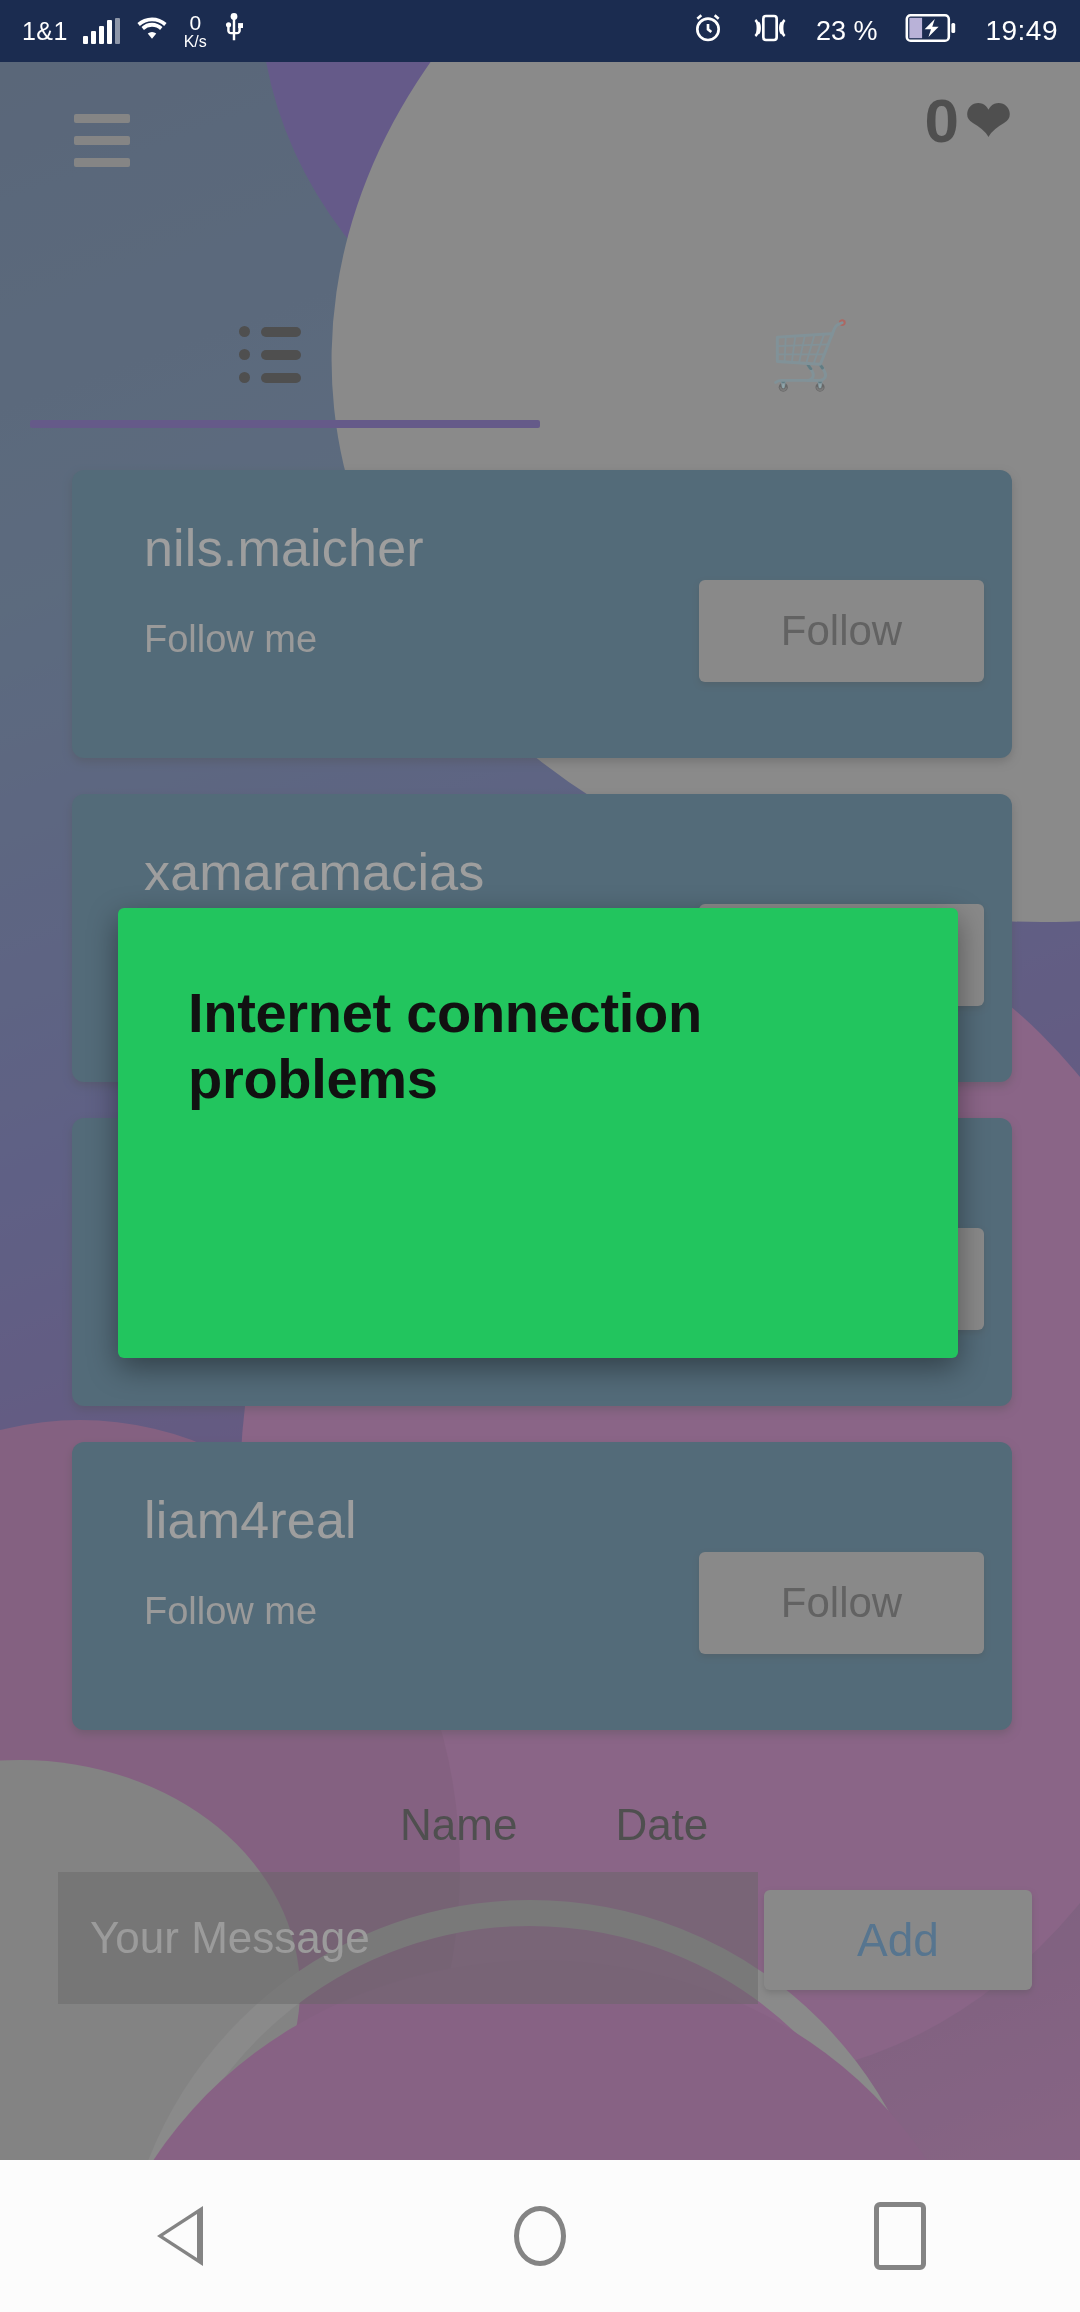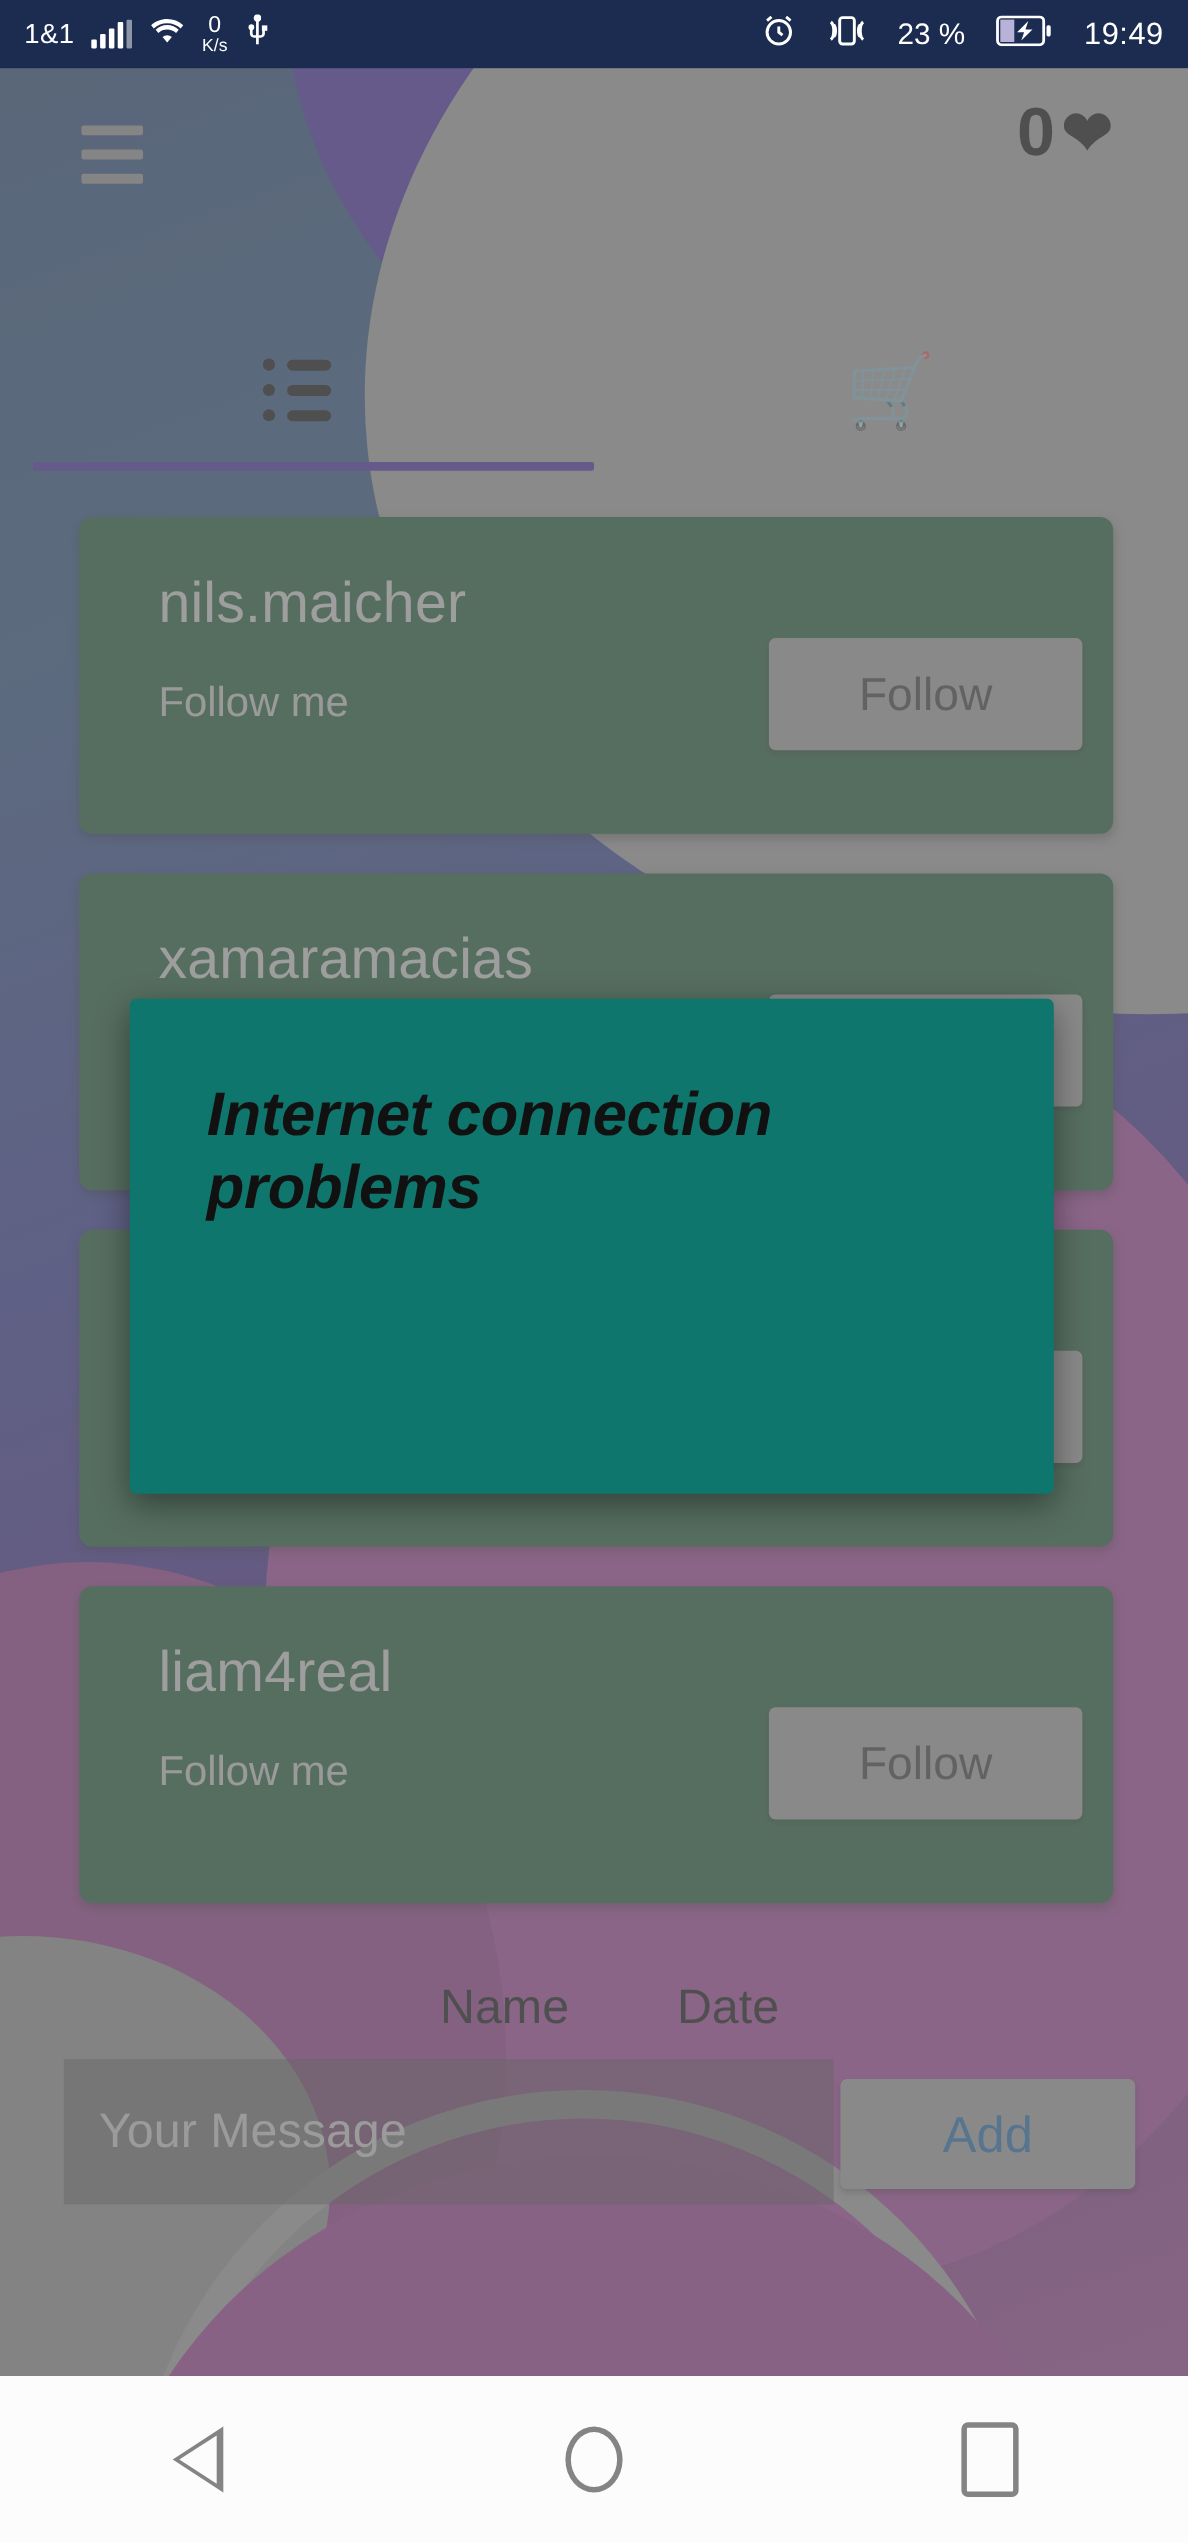--- a/index.html
+++ b/index.html
@@ -145,21 +145,21 @@
 
   
   .cards {
     position:absolute; left:0; top:470px; width:1080px;
     z-index:15;
   }
   .card {
     position:relative;
     margin:0 68px 36px 72px;
     height:288px;
-    background:#14532d;
+    background:#0c4a6e;
     border-radius:12px;
     box-shadow:0 4px 10px rgba(0,0,0,.35);
   }
   .card-name {
     position:absolute; left:72px; top:48px;
     font-size:52px; color:#cfcfcf; letter-spacing:.2px;
   }
   .card-sub {
     position:absolute; left:72px; top:148px;
     font-size:38px; color:#c4c4c4;
@@ -215,26 +215,25 @@
     position:absolute; left:0; top:0; width:1080px; height:2160px;
     background:rgba(128,128,128,.62);
     z-index:30;
   }
 
   
   .dialog {
     position:absolute;
     left:118px; top:908px;
     width:840px; height:450px;
-    background:#0f766e;
+    background:#22c55e;
     border-radius:6px;
     box-shadow:0 10px 30px rgba(0,0,0,.4);
     z-index:35;
     padding:72px 70px 0 70px;
-    font-style:italic;
   }
   .dialog-title {
     font-size:56px; font-weight:bold; color:#111;
     line-height:1.18; letter-spacing:-.3px;
   }
   .dialog-body {
     margin-top:42px;
     font-size:48px; color:#1a1a1a;
     line-height:1.3;
   }

